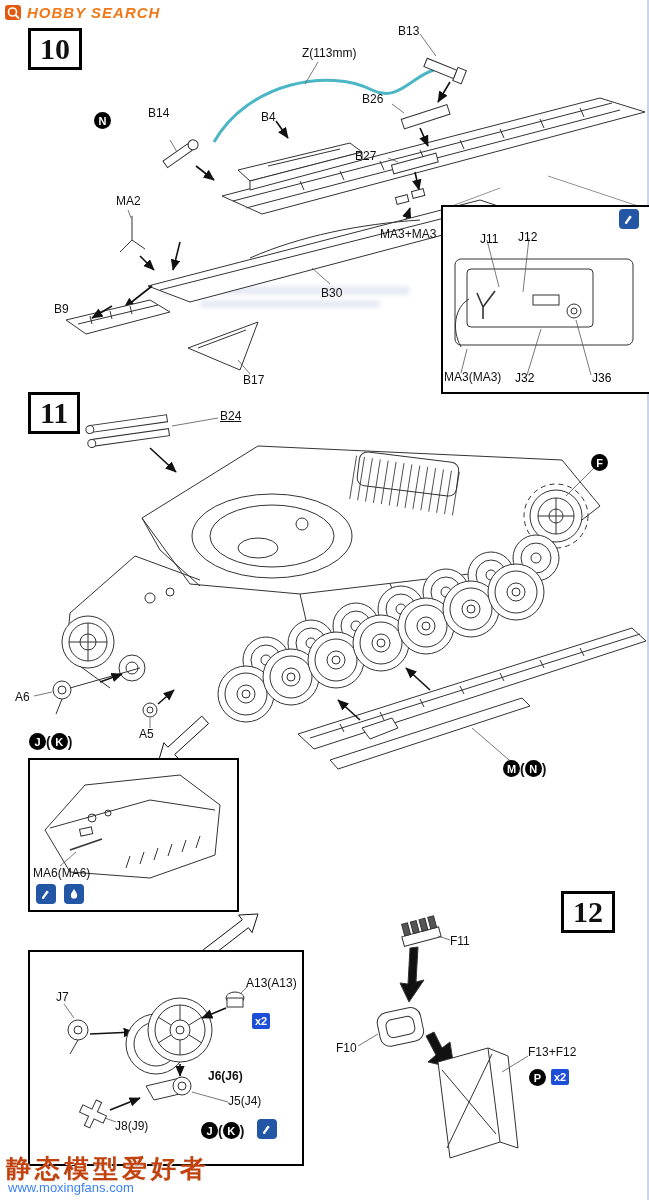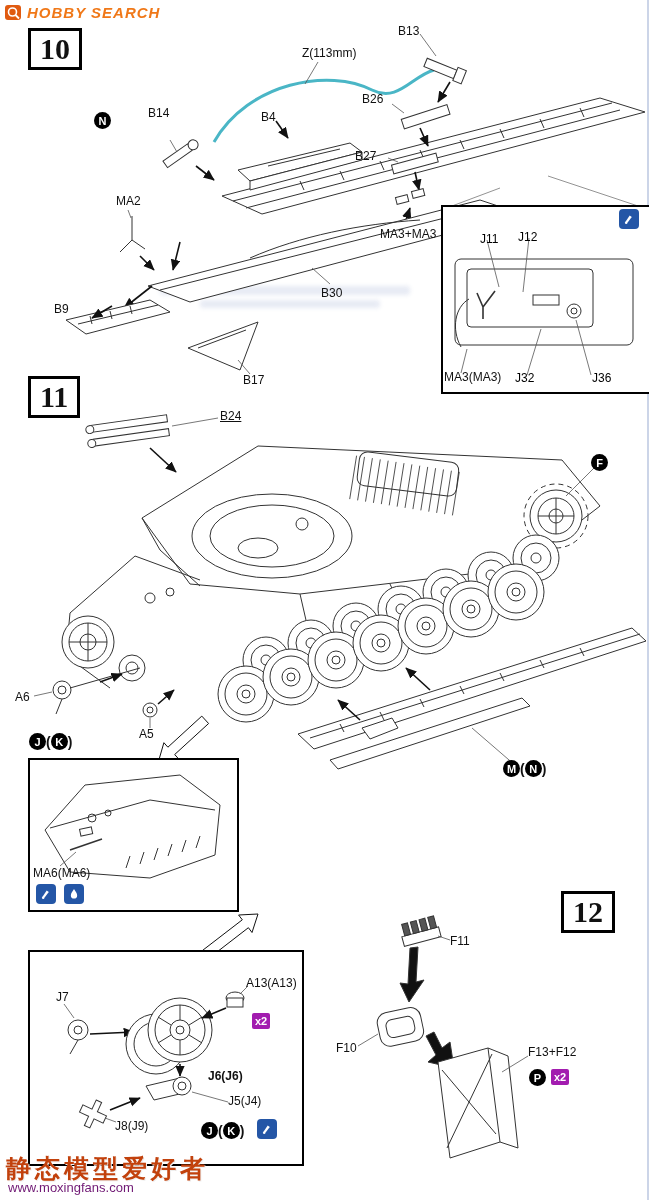--- a/index.html
+++ b/index.html
@@ -7,30 +7,30 @@
         font-family:"Liberation Sans",sans-serif;color:#111;}
   .abs{position:absolute;}
   .plabel{position:absolute;font-size:12px;line-height:14px;white-space:nowrap;color:#111;
           font-family:"Liberation Sans",sans-serif;}
   .plabel.blue{color:#000000;}
   .stepnum{position:absolute;border:3px solid #000;background:#fff;padding:0 9px;
            font-family:"Liberation Serif",serif;font-weight:bold;font-size:30px;line-height:36px;}
   .circ{display:inline-flex;align-items:center;justify-content:center;width:17px;height:17px;
         border-radius:50%;background:#000;color:#fff;font-size:11px;font-weight:bold;vertical-align:middle;}
   .paren{font-size:14px;font-weight:bold;vertical-align:middle;}
-  .x2badge{display:inline-block;background:#a21caf;color:#fff;font-weight:bold;font-size:11px;
+  .x2badge{display:inline-block;background:#1d4ed8;color:#fff;font-weight:bold;font-size:11px;
            line-height:14px;padding:1px 3px;border-radius:2px;}
   .icon-blue{position:absolute;width:20px;height:20px;background:#2456a6;border-radius:4px;
              display:flex;align-items:center;justify-content:center;}
   .inset-box{position:absolute;border:2px solid #000;background:#fff;}
   .logo{position:absolute;left:5px;top:4px;display:flex;align-items:flex-start;gap:4px;}
   .logo-text{font-size:15px;font-weight:bold;font-style:italic;color:#f07818;letter-spacing:1px;}
   .wm-cn{position:absolute;left:6px;top:1152px;font-size:25px;font-weight:bold;color:#c2410c;
          letter-spacing:4px;text-shadow:1px 1px 0 #efefef;}
-  .wm-url{position:absolute;left:8px;top:1180px;font-size:13px;color:#701a75;}
+  .wm-url{position:absolute;left:8px;top:1180px;font-size:13px;color:#3b82f6;}
   .scan-edge{position:absolute;right:0;top:0;width:2px;height:1200px;background:#ccd5e8;}
   .bleed{position:absolute;background:#7d91c4;opacity:.18;filter:blur(2px);border-radius:3px;}
   svg{display:block;}
 </style>
 </head>
 <body>
 
 <div class="page">
 
   <div class="logo">
@@ -441,21 +441,21 @@
         <line x1="180" y1="252" x2="198" y2="258"></line>
         <line x1="188" y1="166" x2="198" y2="258"></line>
         <line x1="122" y1="180" x2="176" y2="244"></line>
         <line x1="172" y1="164" x2="127" y2="258"></line>
         <line x1="208" y1="166" x2="182" y2="182" stroke="#555" stroke-width="0.8"></line>
       </g>
     </g>
   </svg>
 
   <div class="stepnum" style="left:28px;top:28px;">10</div>
-  <div class="stepnum" style="left:28px;top:376px;">11</div>
+  <div class="stepnum" style="left:28px;top:392px;">11</div>
   <div class="stepnum" style="left:561px;top:891px;">12</div>
 
   <span class="plabel" style="left:398px;top:24px;">B13</span>
   <span class="plabel" style="left:302px;top:46px;">Z(113mm)</span>
   <span class="plabel" style="left:362px;top:92px;">B26</span>
   <span class="plabel" style="left:94px;top:112px;"><span class="circ">N</span></span>
   <span class="plabel" style="left:148px;top:106px;">B14</span>
   <span class="plabel" style="left:261px;top:110px;">B4</span>
   <span class="plabel" style="left:355px;top:149px;">B27</span>
   <span class="plabel" style="left:380px;top:227px;">MA3+MA3</span>

